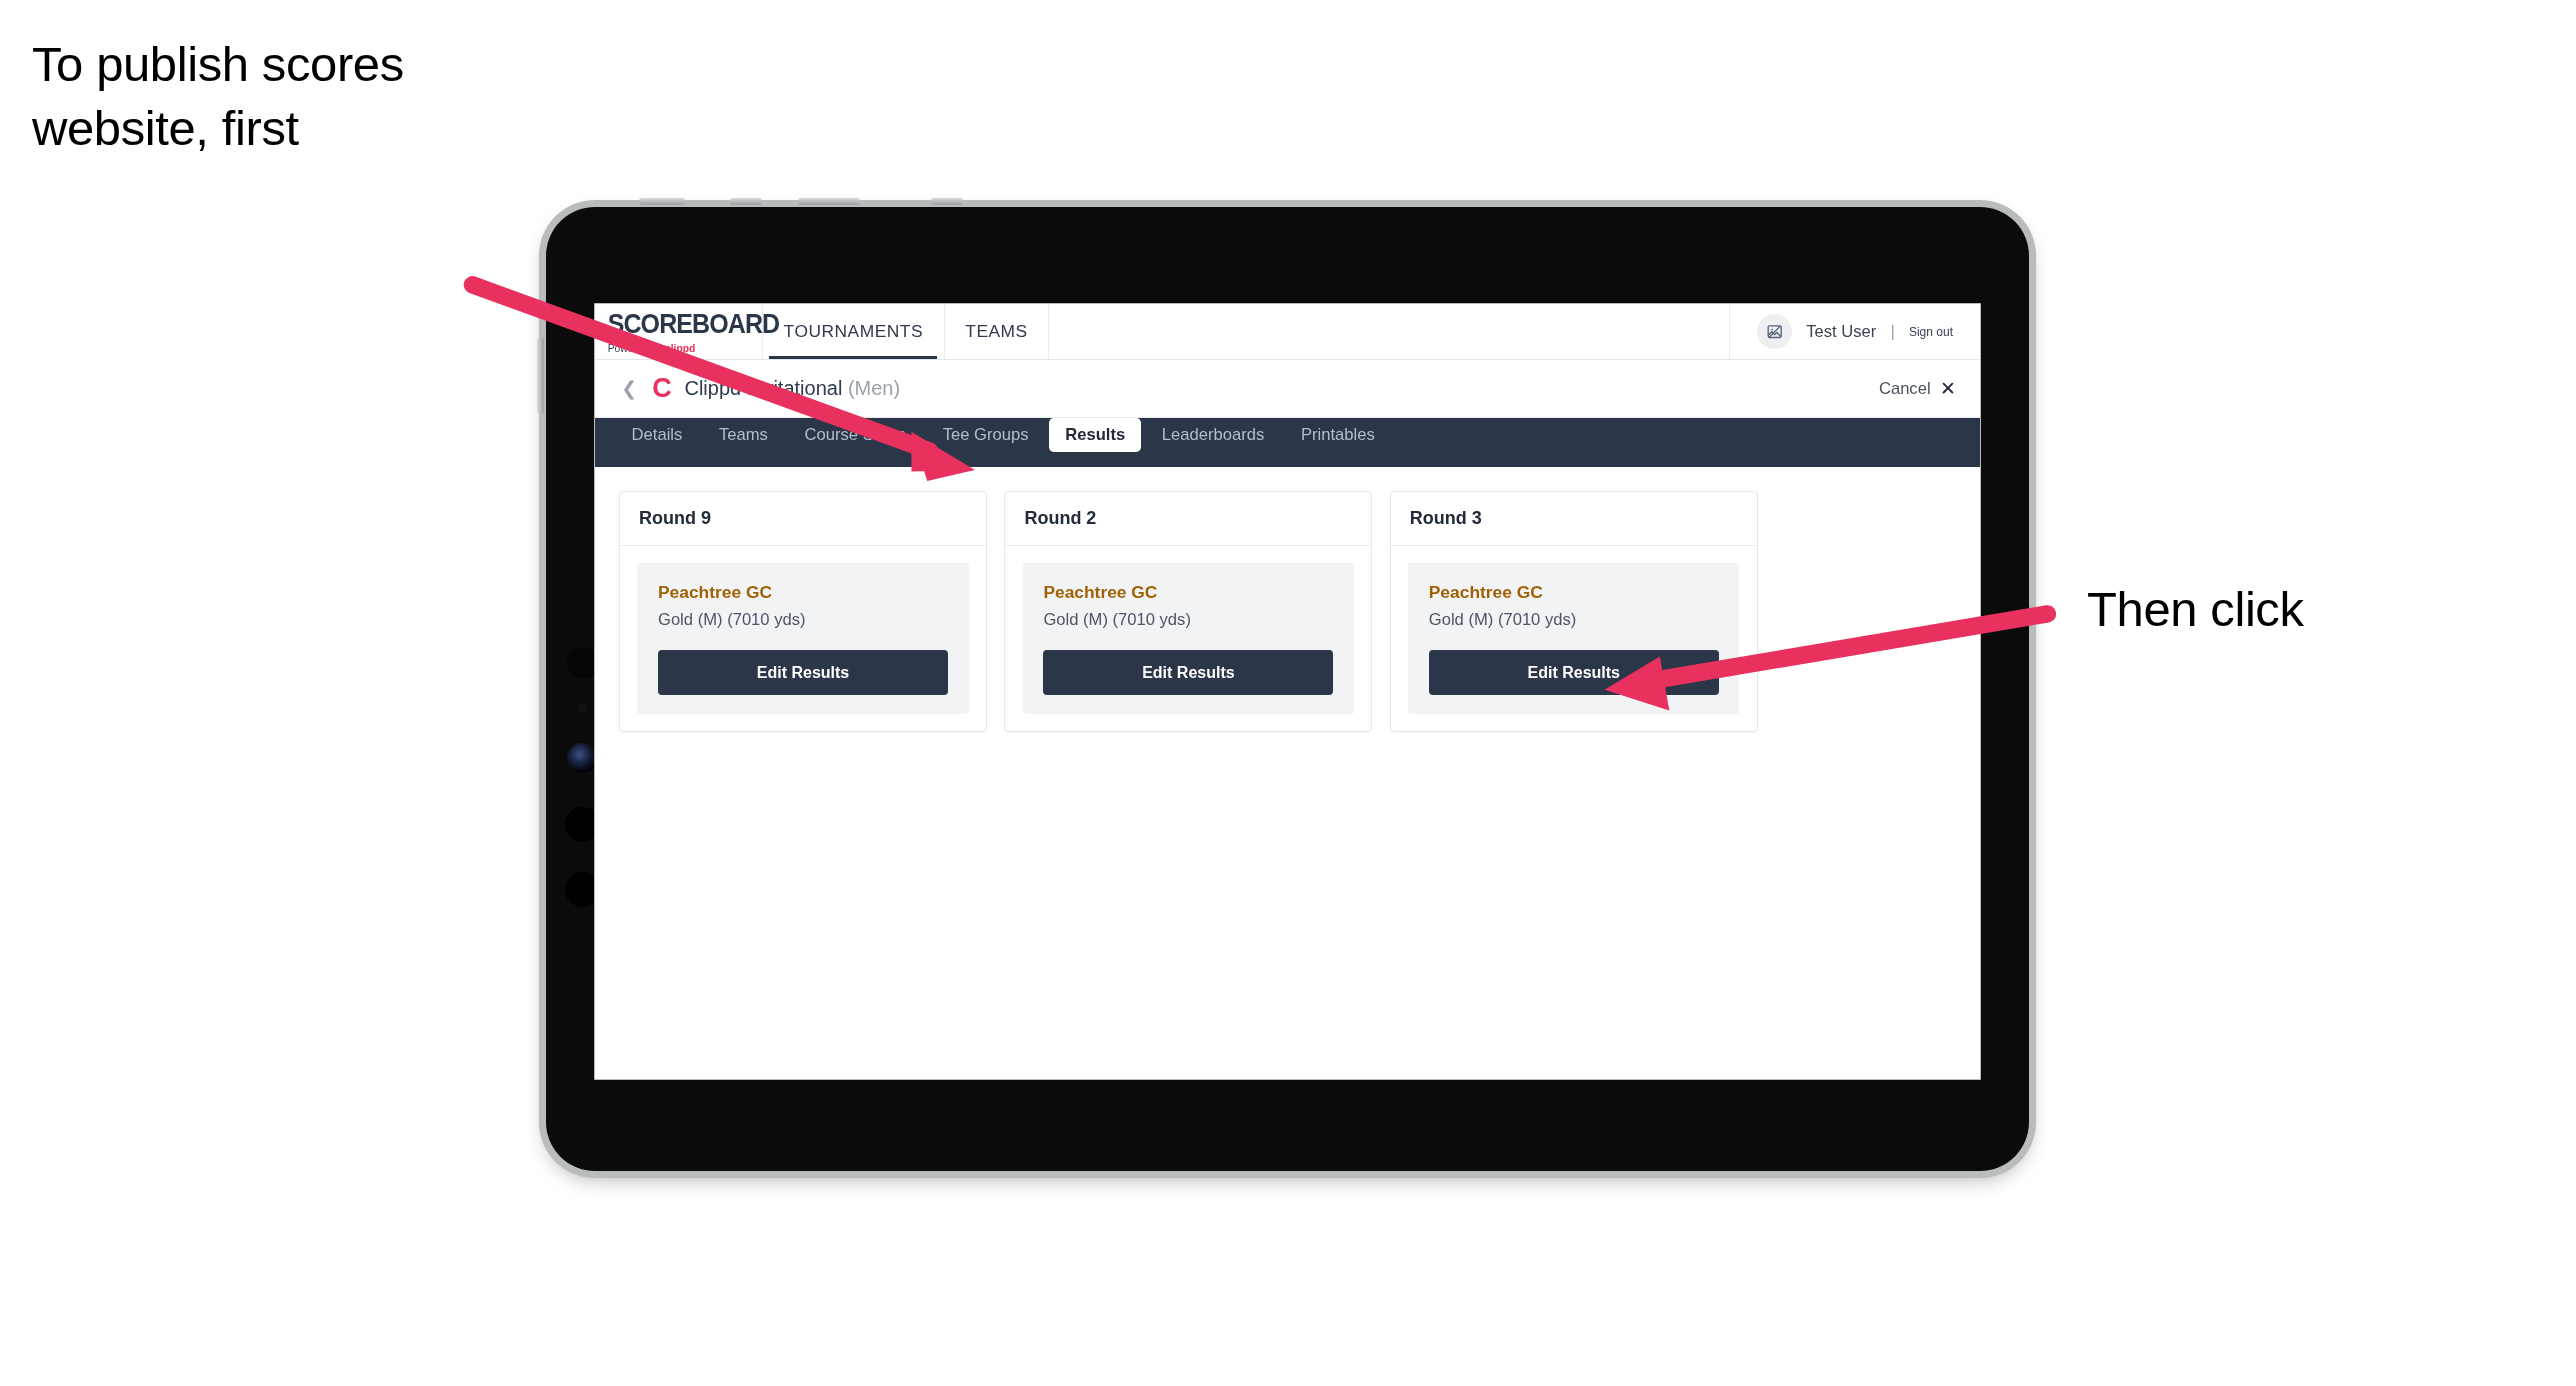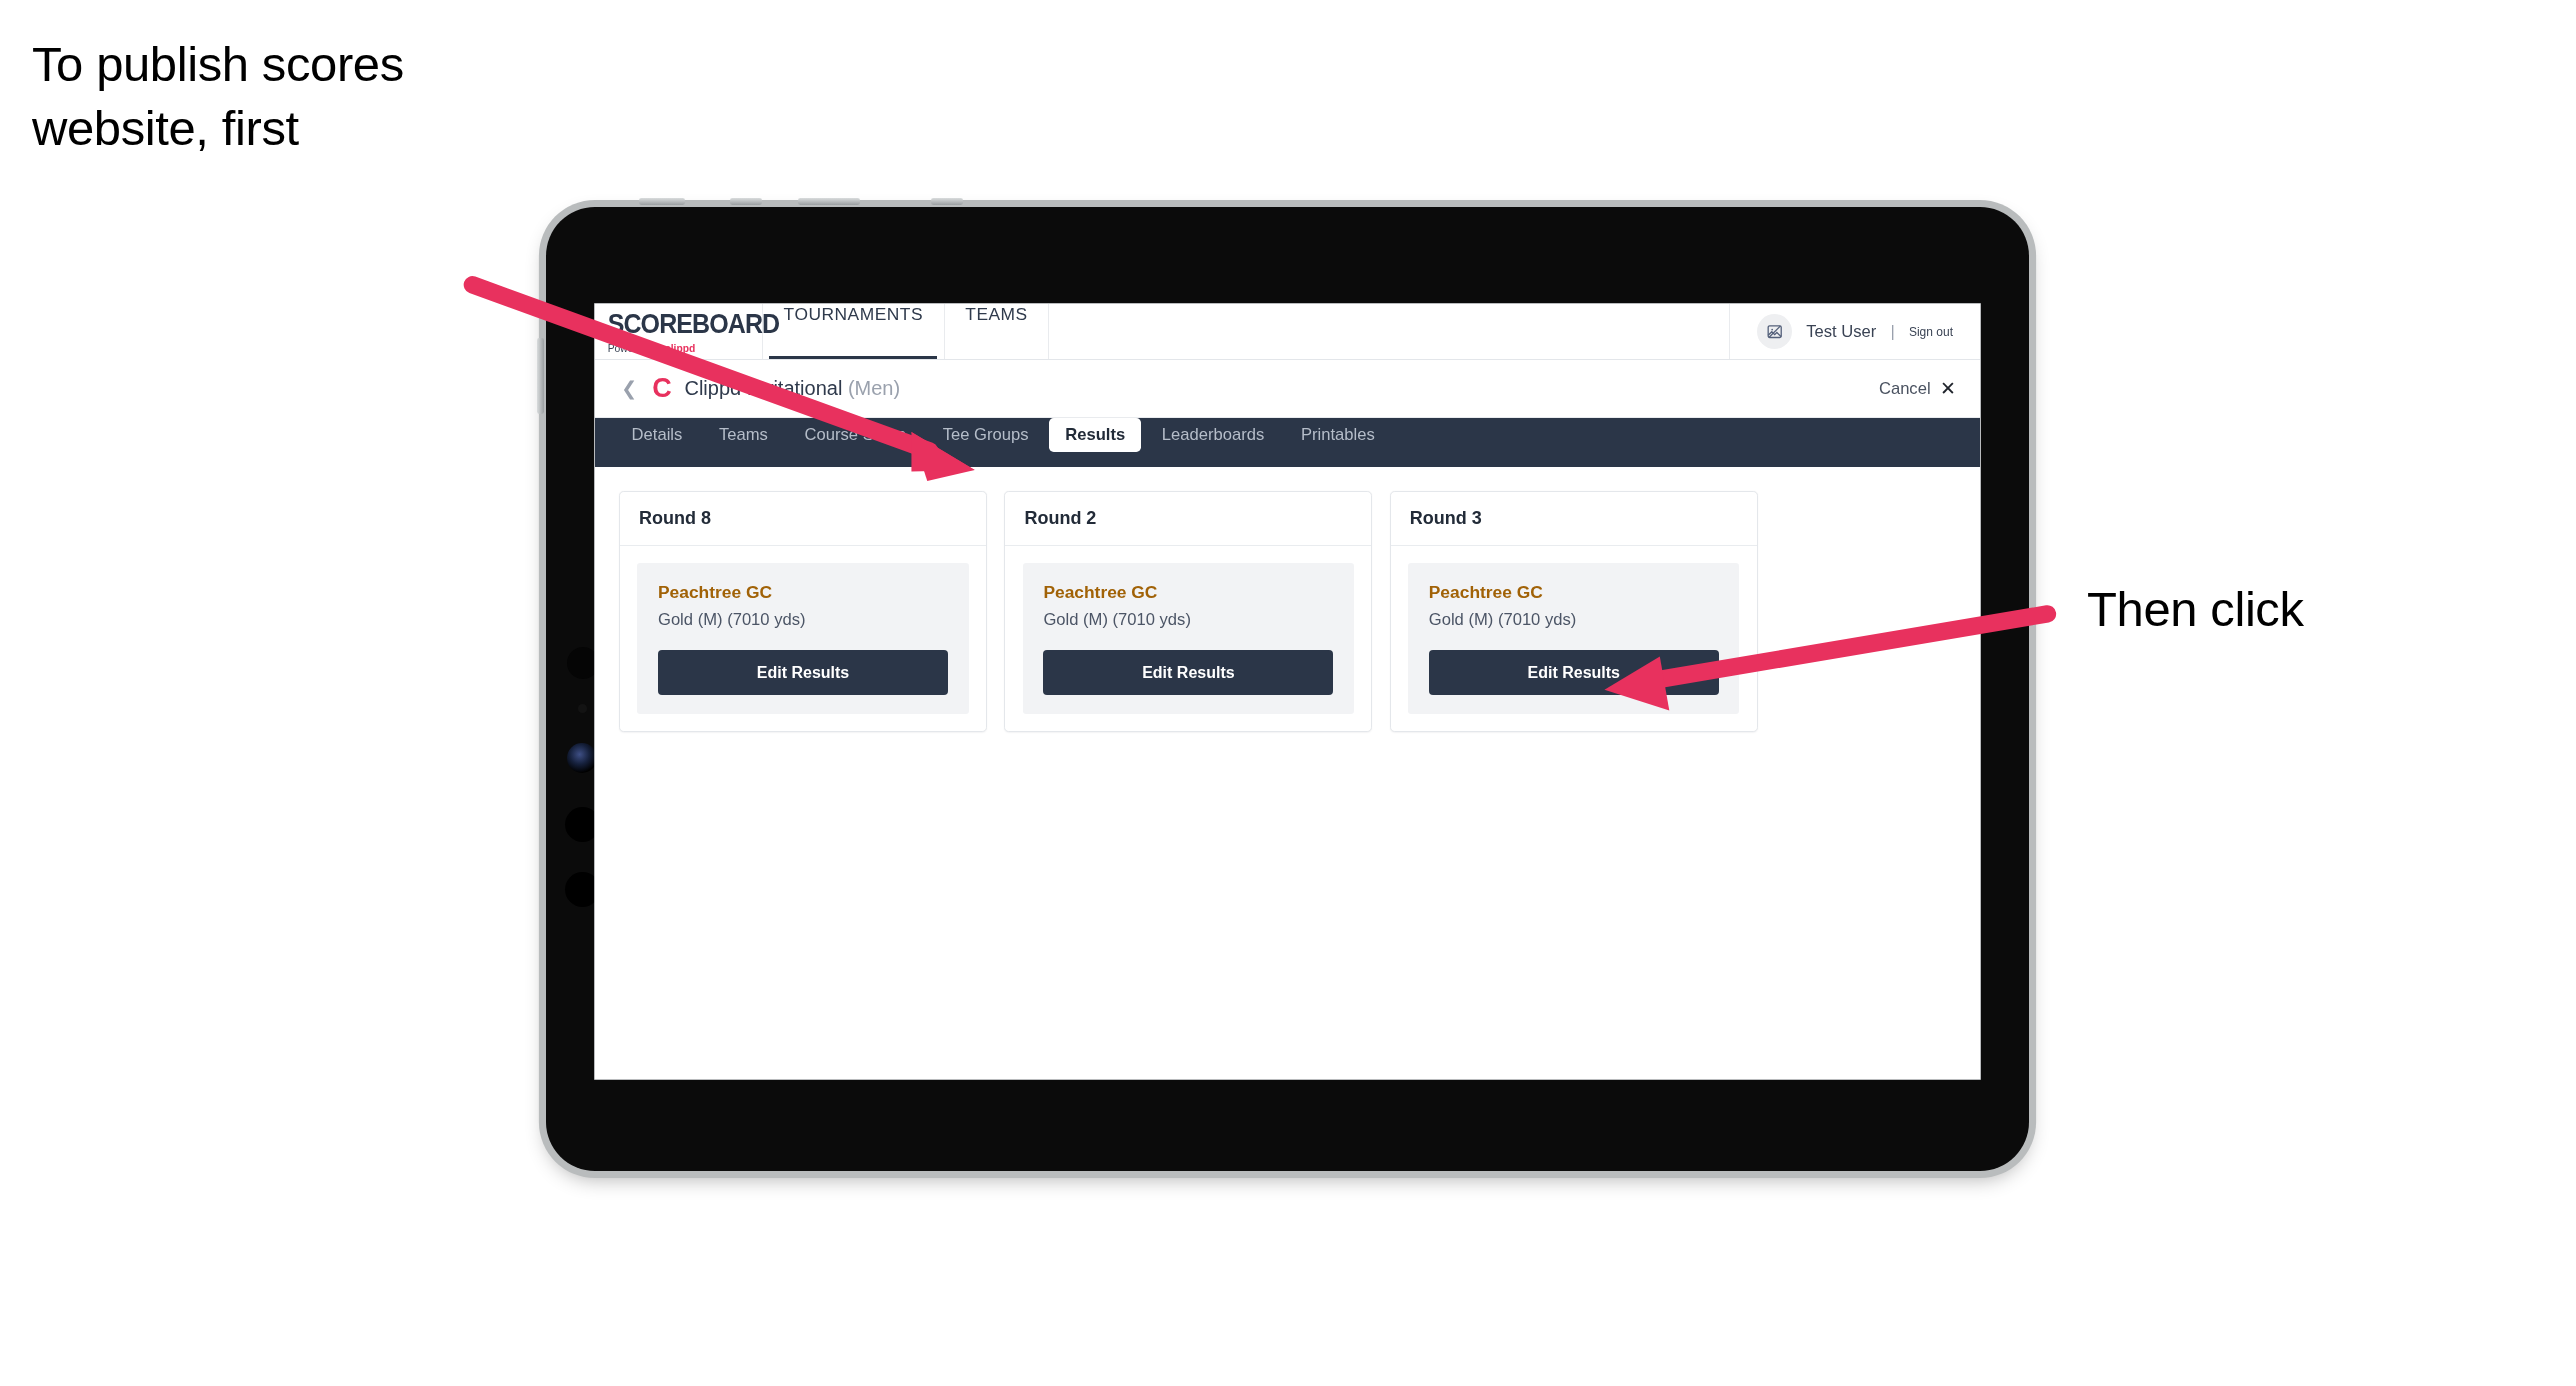--- a/index.html
+++ b/index.html
@@ -50,21 +50,21 @@
   
   #topbar{height:55px;background:#fff;display:flex;align-items:stretch;
     border-bottom:0.8px solid #e3e6ea;position:relative;}
   #brand{width:168px;display:flex;flex-direction:column;justify-content:center;
     padding-left:12.7px;box-sizing:border-box;border-right:0.8px solid #e9ebee;}
   #brand-word{font-size:25px;font-weight:700;color:#2b3648;letter-spacing:-0.9px;
     font-family:"Liberation Sans",sans-serif;transform:scaleY(1.12);transform-origin:left center;}
   #brand-sub{font-size:10.3px;color:#3a4354;margin-top:4.7px;}
   #brand-sub .clippd{color:#e8315e;font-weight:700;}
 
-  .topnav{display:flex;align-items:flex-start;padding:0 20.6px;font-size:17.4px;color:#2f3a4c;
+  .topnav{display:flex;align-items:center;padding:0 20.6px;font-size:17.4px;color:#2f3a4c;
     letter-spacing:0.5px;border-right:0.8px solid #e9ebee;cursor:pointer;position:relative;}
   .topnav.active::after{content:"";position:absolute;left:6.3px;right:6.3px;bottom:0;height:3.2px;background:#2b3648;}
 
   #topbar-spacer{flex:1;border-right:0.8px solid #e9ebee;}
   #user-area{display:flex;align-items:center;gap:14.2px;padding:0 27px;}
   #avatar{width:35px;height:35px;border-radius:50%;background:#eeeff1;
     display:flex;align-items:center;justify-content:center;}
   #avatar svg{width:17.4px;height:17.4px;}
   #user-name{font-size:16.6px;color:#3a4354;}
   #signout{font-size:12px;color:#3a4354;cursor:pointer;}
@@ -175,21 +175,21 @@
       <div class="tab"><span>Tee Groups</span></div>
       <div class="tab selected"><span>Results</span></div>
       <div class="tab"><span>Leaderboards</span></div>
       <div class="tab"><span>Printables</span></div>
     </div>
 
     <div id="content">
       <div id="cards">
 
         <div class="round-card">
-          <div class="round-head">Round 8</div>
+          <div class="round-head">Round 9</div>
           <div class="round-body">
             <div class="course-box">
               <div class="course-name">Peachtree GC</div>
               <div class="course-tee">Gold (M) (7010 yds)</div>
               <button class="edit-btn">Edit Results</button>
             </div>
           </div>
         </div>
 
         <div class="round-card">

